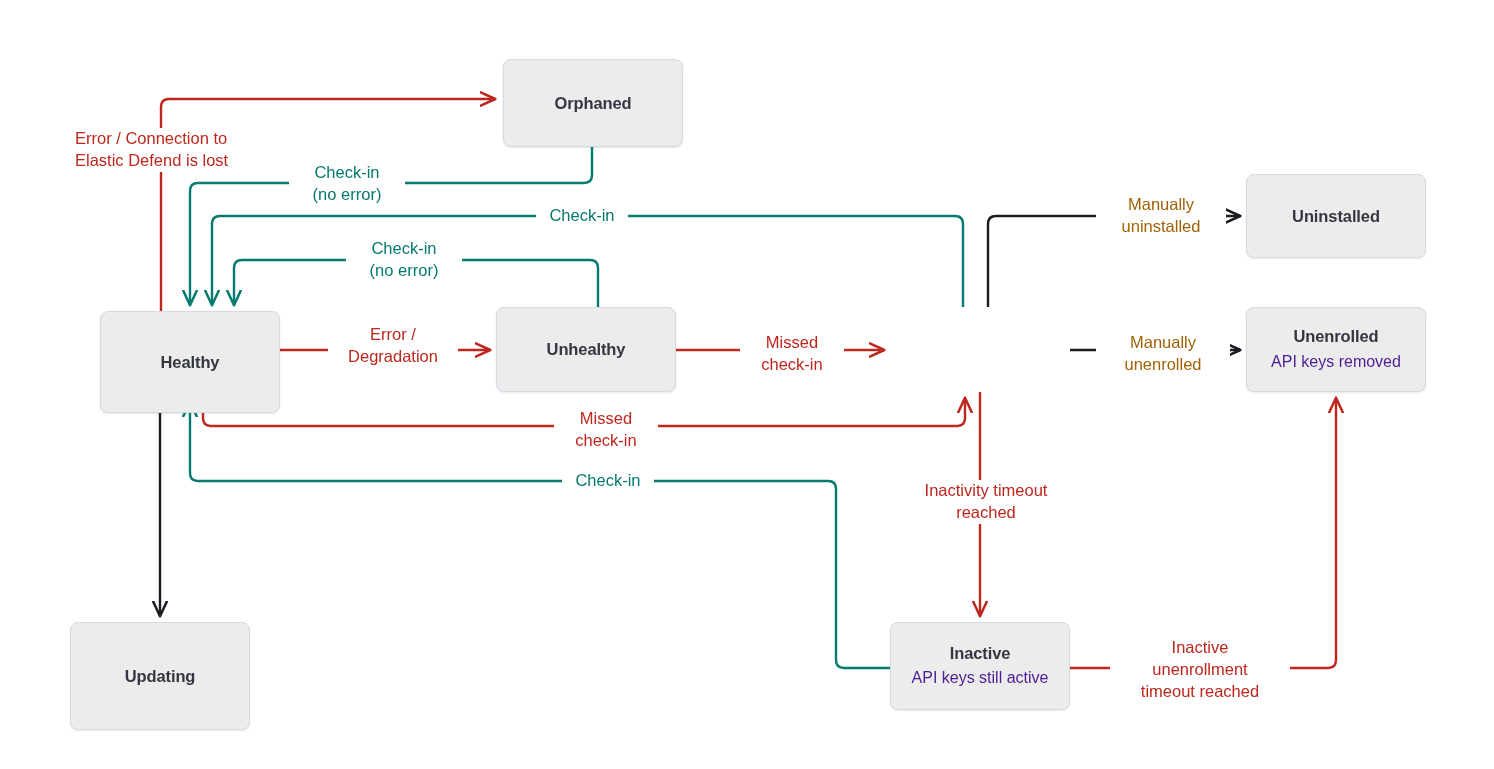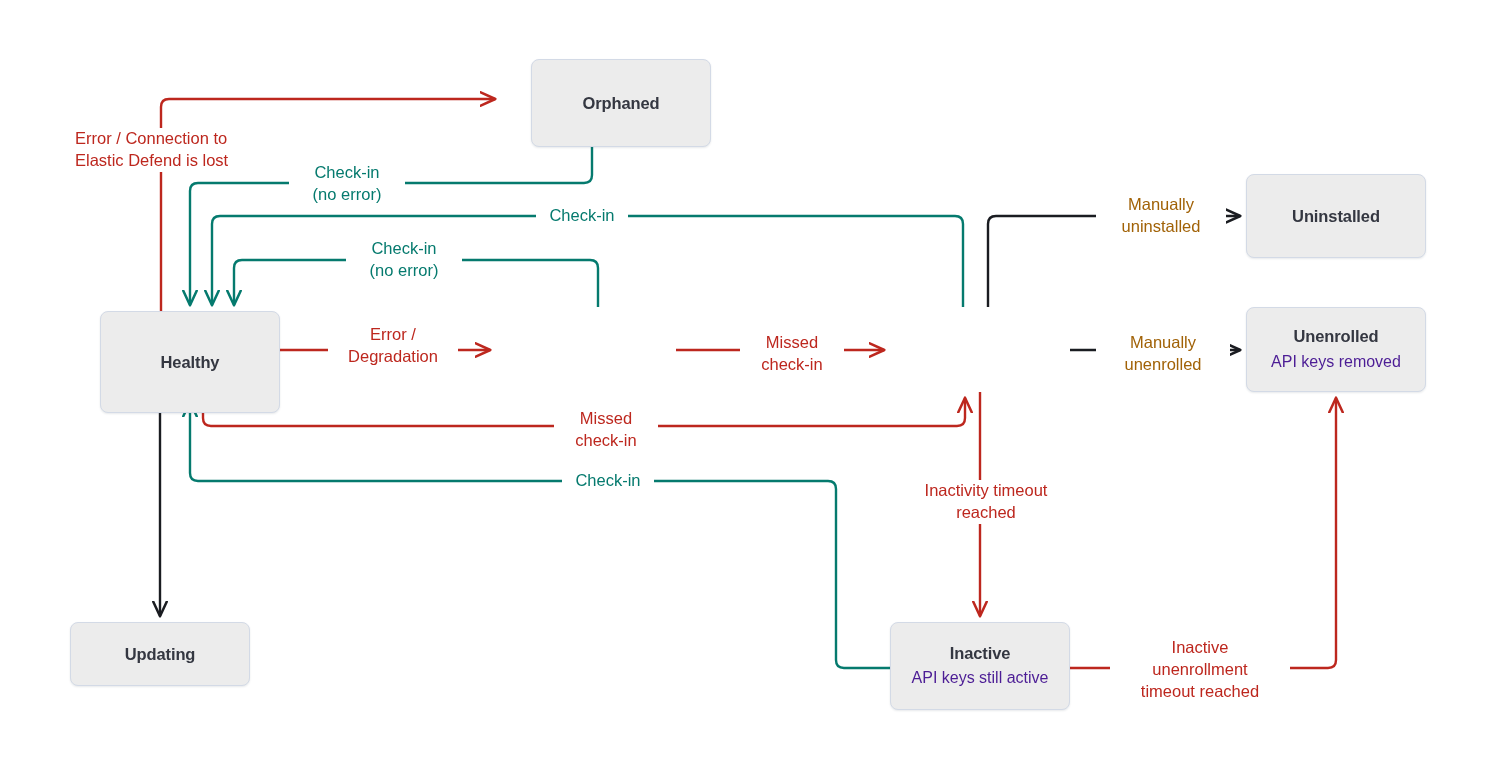--- a/index.html
+++ b/index.html
@@ -111,40 +111,43 @@
       <path d="M890,668 L844,668 Q836,668 836,660 L836,489 Q836,481 828,481 L198,481 Q190,481 190,473 L190,402" stroke="#057A6E" marker-end="url(#ar-green)"></path>
 
       <path d="M160,396 L160,616" stroke="#1A1C21" marker-end="url(#ar-dark)"></path>
 
       <path d="M980,392 L980,616" stroke="#BD271E" marker-end="url(#ar-red)"></path>
 
       <path d="M1070,668 L1328,668 Q1336,668 1336,660 L1336,398" stroke="#BD271E" marker-end="url(#ar-red)"></path>
     </g>
   </svg>
 
-  <div class="node" style="left:503px; top:59px; width:180px; height:88px;margin-left:28px;">
+  <div class="node" style="left:503px; top:59px; width:180px; height:88px;">
     <div class="title">Orphaned</div>
   </div>
 
   <div class="node" style="left:100px; top:311px; width:180px; height:102px;">
     <div class="title">Healthy</div>
   </div>
 
+  <div class="node" style="left:496px; top:307px; width:180px; height:85px;">
+    <div class="title">Unhealthy</div>
+  </div>
 
 
   <div class="node" style="left:1246px; top:174px; width:180px; height:84px;">
     <div class="title">Uninstalled</div>
   </div>
 
   <div class="node" style="left:1246px; top:307px; width:180px; height:85px;">
     <div class="title">Unenrolled</div>
     <div class="sub">API keys removed</div>
   </div>
 
-  <div class="node" style="left:70px; top:622px; width:180px; height:64px;">
+  <div class="node" style="left:70px; top:622px; width:180px; height:108px;">
     <div class="title">Updating</div>
   </div>
 
   <div class="node" style="left:890px; top:622px; width:180px; height:88px;">
     <div class="title">Inactive</div>
     <div class="sub">API keys still active</div>
   </div>
 
   <div class="edge-label red" style="left:64px; top:128px; width:190px; text-align:left;">Error / Connection to
 Elastic Defend is lost</div>

